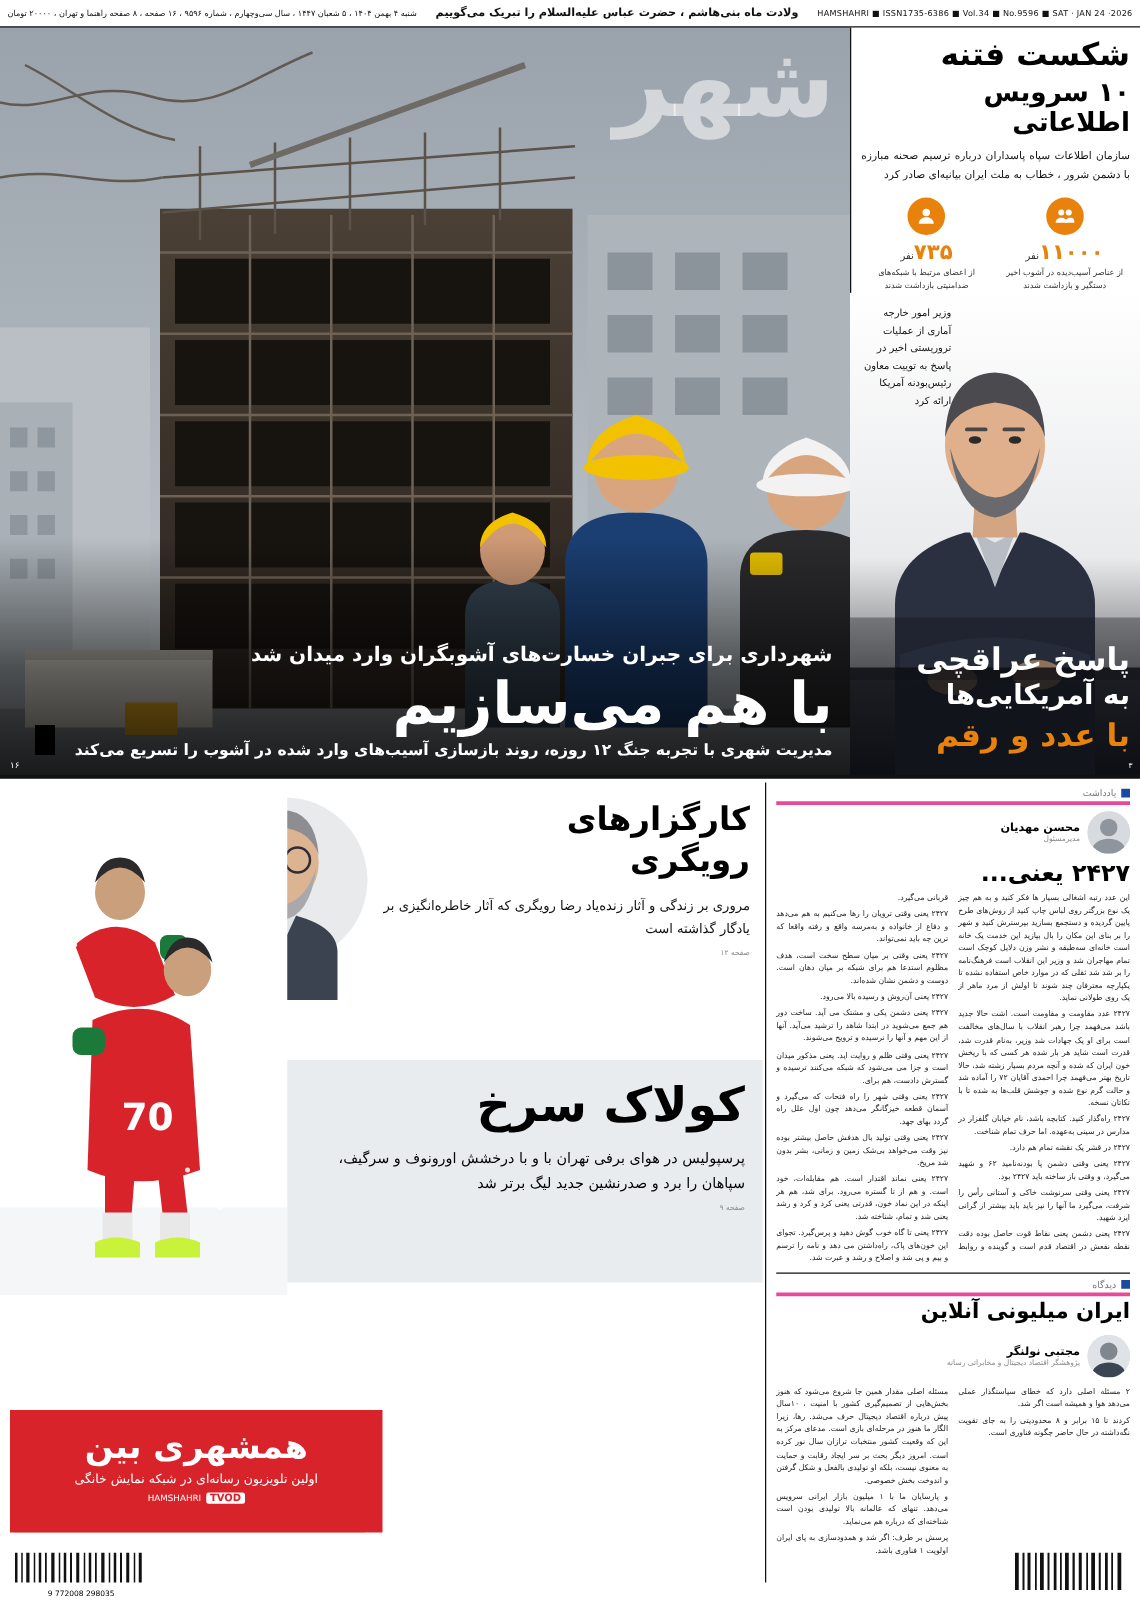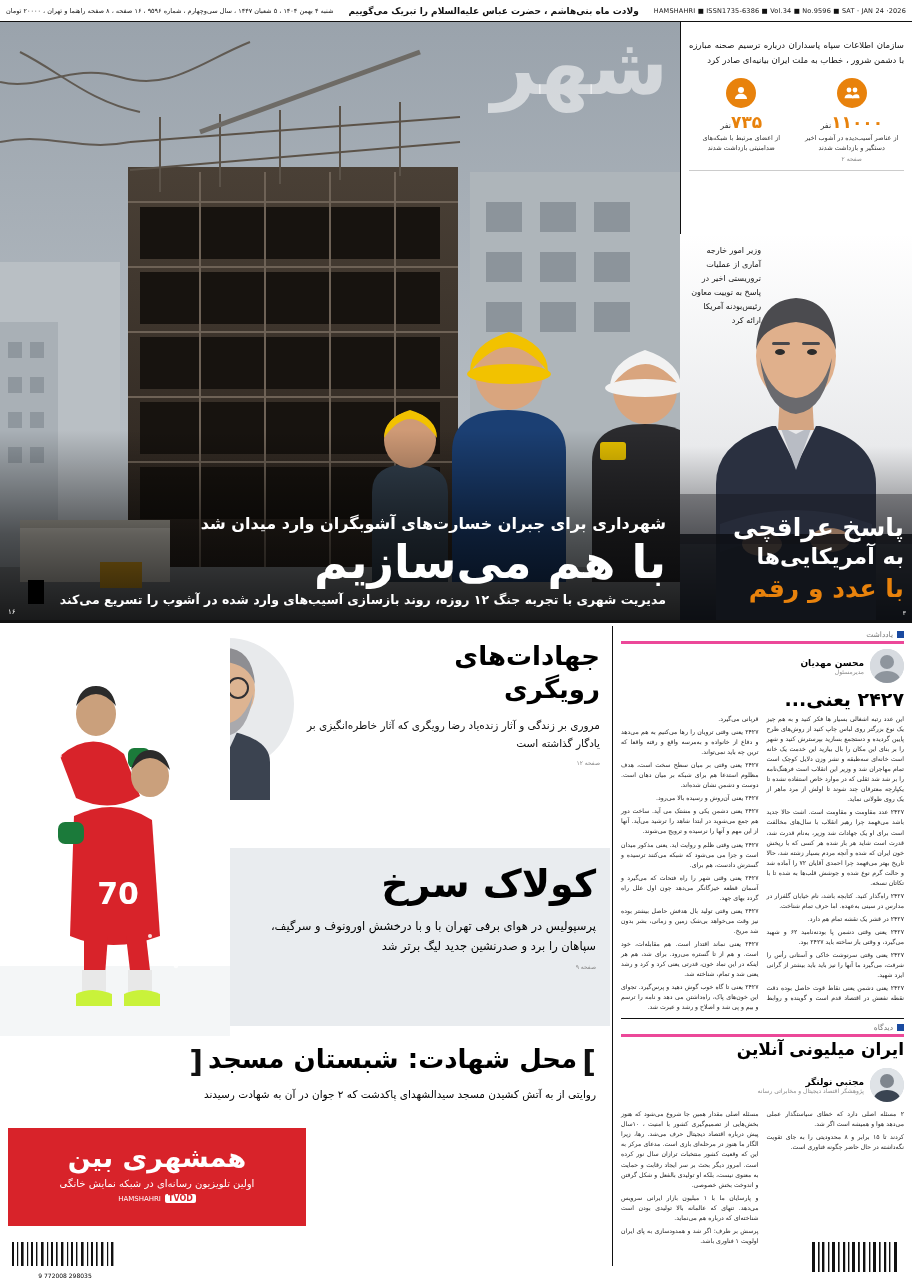--- a/index.html
+++ b/index.html
@@ -325,20 +325,24 @@
     <div class="hero-overlay"></div>
     <div class="hero-text">
       <div class="hero-kicker">شهرداری برای جبران خسارت‌های آشوبگران وارد میدان شد</div>
       <div class="hero-head">با هم می‌سازیم</div>
       <div class="hero-deck">مدیریت شهری با تجربه جنگ ۱۲ روزه، روند بازسازی آسیب‌های وارد شده در آشوب را تسریع می‌کند</div>
     </div>
     <div class="hero-pg">۱۶</div>
   </div>
 
   <div class="left-col">
+    <div class="lc-title">
+      <div class="l1">شکست فتنه</div>
+      <div class="l2">۱۰ سرویس اطلاعاتی</div>
+    </div>
     <div class="lc-sub">سازمان اطلاعات سپاه پاسداران درباره ترسیم صحنه مبارزه با دشمن شرور ، خطاب به ملت ایران بیانیه‌ای صادر کرد</div>
 
     <div class="stats-row">
       <div class="stat">
         <div class="badge">
           <svg width="18" height="18" viewBox="0 0 24 24">
               <circle cx="8" cy="8" r="3.2" fill="#fff"></circle>
               <circle cx="16" cy="8" r="3.2" fill="#fff"></circle>
               <path d="M2 19c0-3.4 2.7-5.5 6-5.5s6 2.1 6 5.5z" fill="#fff"></path>
               <path d="M12 19c0-3.4 2.7-5.5 6-5.5s4 2.1 4 5.5z" fill="#fff"></path>
@@ -469,21 +473,21 @@
             <p>پرسش بر طرف: اگر شد و همدودسازی به پای ایران اولویت ۱ فناوری باشد.</p>
           </div>
         </div>
       </div>
     </div>
 
     <div class="mid">
 
       <div class="mid-top">
         <div class="yadegari">
-          <div class="y1">جهادات‌های</div>
+          <div class="y1">کارگزار‌های</div>
           <div class="y1">رویگری</div>
           <div class="ysub">مروری بر زندگی و آثار زنده‌یاد رضا رویگری که آثار خاطره‌انگیزی بر یادگار گذاشته است</div>
           <div class="ypg">صفحه ۱۲</div>
         </div>
         <div class="yad-photo">
           <svg width="150" height="175" viewBox="0 0 150 175">
             <circle cx="78" cy="74" r="66" fill="#e8eaec"></circle>
             <path d="M30 175 L30 132 Q30 108 75 100 Q120 108 120 132 L120 175 Z" fill="#3b4350"></path>
             <path d="M62 100 L75 128 L88 100 L82 96 L68 96 Z" fill="#dfe2e6"></path>
             <path d="M58 98 Q46 112 44 136 L60 136 Q60 112 70 102 Z" fill="#9aa3ac"></path>
@@ -546,28 +550,20 @@
             <circle cx="200" cy="250" r="2.4"></circle>
           <circle cx="16" cy="290" r="2"></circle>
             <circle cx="176" cy="330" r="2.2"></circle>
             <circle cx="60" cy="120" r="1.8"></circle>
           <circle cx="120" cy="36" r="2"></circle>
             <circle cx="150" cy="300" r="2"></circle>
             <circle cx="30" cy="150" r="1.8"></circle>
         </g>
       </svg>
 
-      <div class="shahadat">
-        <div>
-          <span class="bracket">]</span>
-          <span class="s1">محل شهادت: شبستان مسجد</span>
-          <span class="bracket">[</span>
-        </div>
-        <div class="ssub">روایتی از به آتش کشیدن مسجد سیدالشهدای پاکدشت که ۲ جوان در آن به شهادت رسیدند</div>
-      </div>
 
       <div class="ad-right">
         <div class="ad-body">
           <div class="ad-title"><span>فروش املاک مازاد</span><span class="pink">بانک شهر</span></div>
           <div class="ad-lines">برای اطلاع از لیست املاک بانک شهر به سایت شرکت مسکن و عمران
 تجارت آینده کیش کارگزار فروش املاک شهر مراجعه فرمایید.</div>
           <div class="ad-url">www.tejaratatiyekish.com</div>
           <div class="ad-date">۴ بهمن ۱۴۰۴ - ۷۰۴۱۳</div>
         </div>
         <div class="logo-box">

